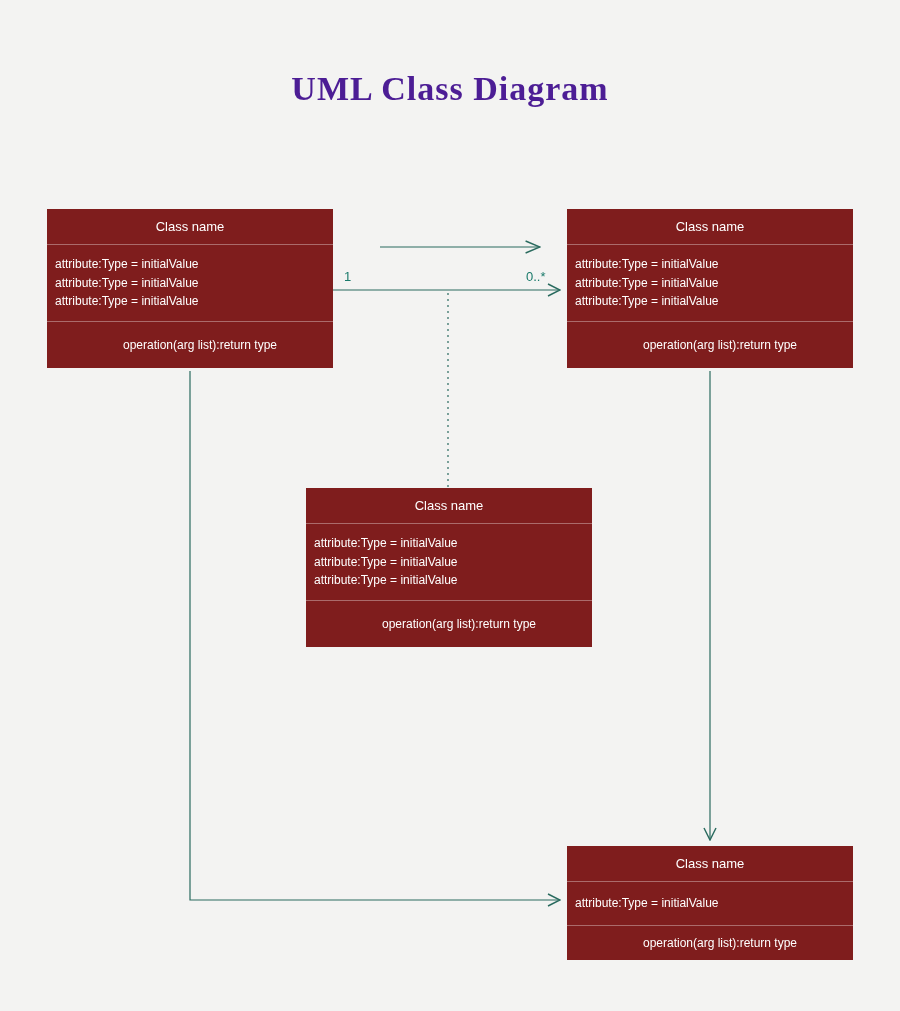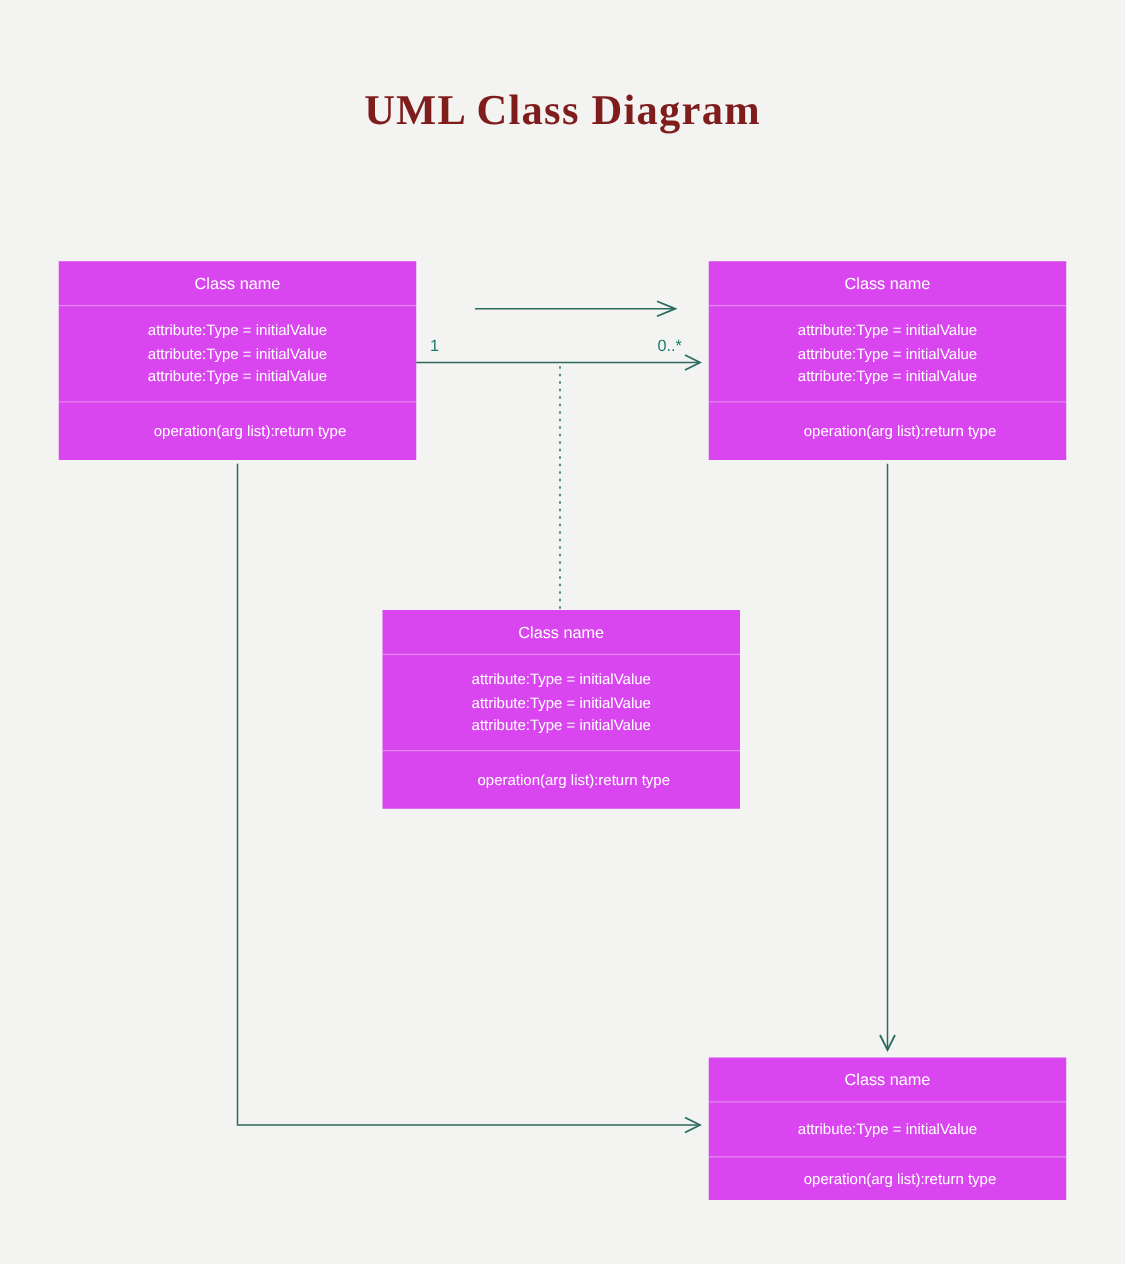--- a/index.html
+++ b/index.html
@@ -13,36 +13,35 @@
     }
     .title {
       position: absolute;
       top: 70px;
       left: 0;
       right: 0;
       text-align: center;
       font-family: Georgia, serif;
       font-size: 34px;
       font-weight: bold;
-      color: #7f1d1d;
+      color: #4c1d95;
       letter-spacing: 1px;
     }
     .class-box {
       position: absolute;
-      background: #d946ef;
+      background: #7f1d1d;
       color: #fff;
     }
     .class-header {
       text-align: center;
       padding: 10px 8px;
       font-size: 13px;
       border-bottom: 1px solid rgba(255,255,255,0.35);
     }
     .class-attrs {
-      text-align: center;
       padding: 10px 8px;
       font-size: 12px;
       border-bottom: 1px solid rgba(255,255,255,0.35);
       line-height: 1.55;
     }
     .class-ops {
       text-align: center;
       padding: 16px 8px;
       font-size: 12px;
       margin-left: 20px;

